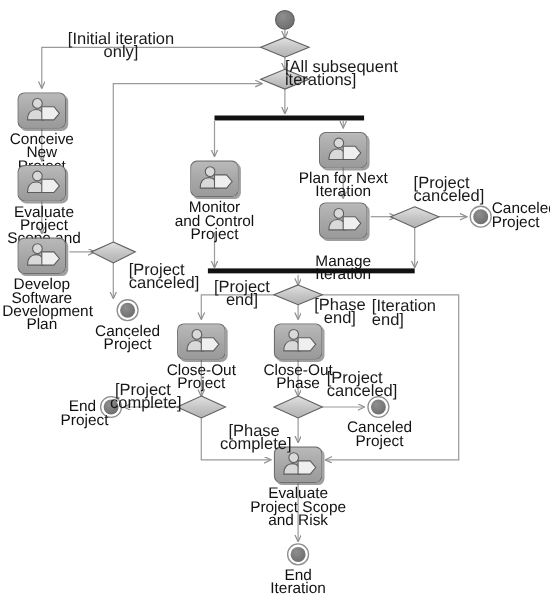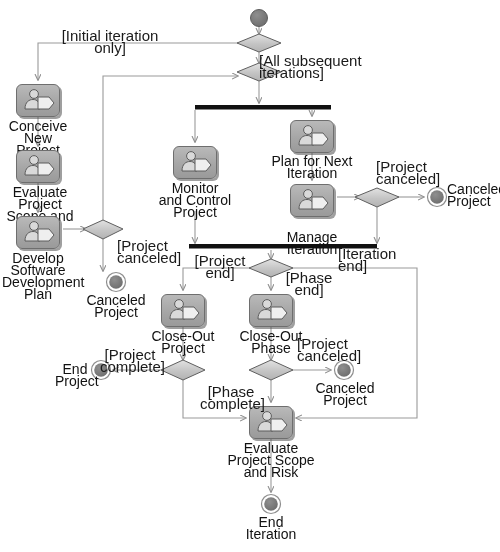--- a/index.html
+++ b/index.html
@@ -248,21 +248,21 @@
 
   <div class="lbl" style="left:117px;top:240px;width:56px;text-align:left;">[Project
 canceled]</div>
 
   <div class="lbl" style="left:376px;top:161px;width:58px;text-align:left;">[Project
 canceled]</div>
 
 
   <div class="lbl" style="left:186px;top:255px;width:68px;">[Project end]</div>
 
-  <div class="lbl" style="left:297px;top:248px;width:74px;text-align:left;padding-left:41px;">[Iteration end]</div>
+  <div class="lbl" style="left:297px;top:273px;width:74px;text-align:left;padding-left:41px;">[Iteration end]</div>
 
   <div class="lbl" style="left:276px;top:272px;width:66px;text-align:center;">[Phase end]</div>
 
   <div class="lbl" style="left:100px;top:349px;width:60px;">[Project
 complete]</div>
 
 
   <div class="lbl" style="left:200px;top:386px;width:62px;">[Phase
 complete]</div>
 

